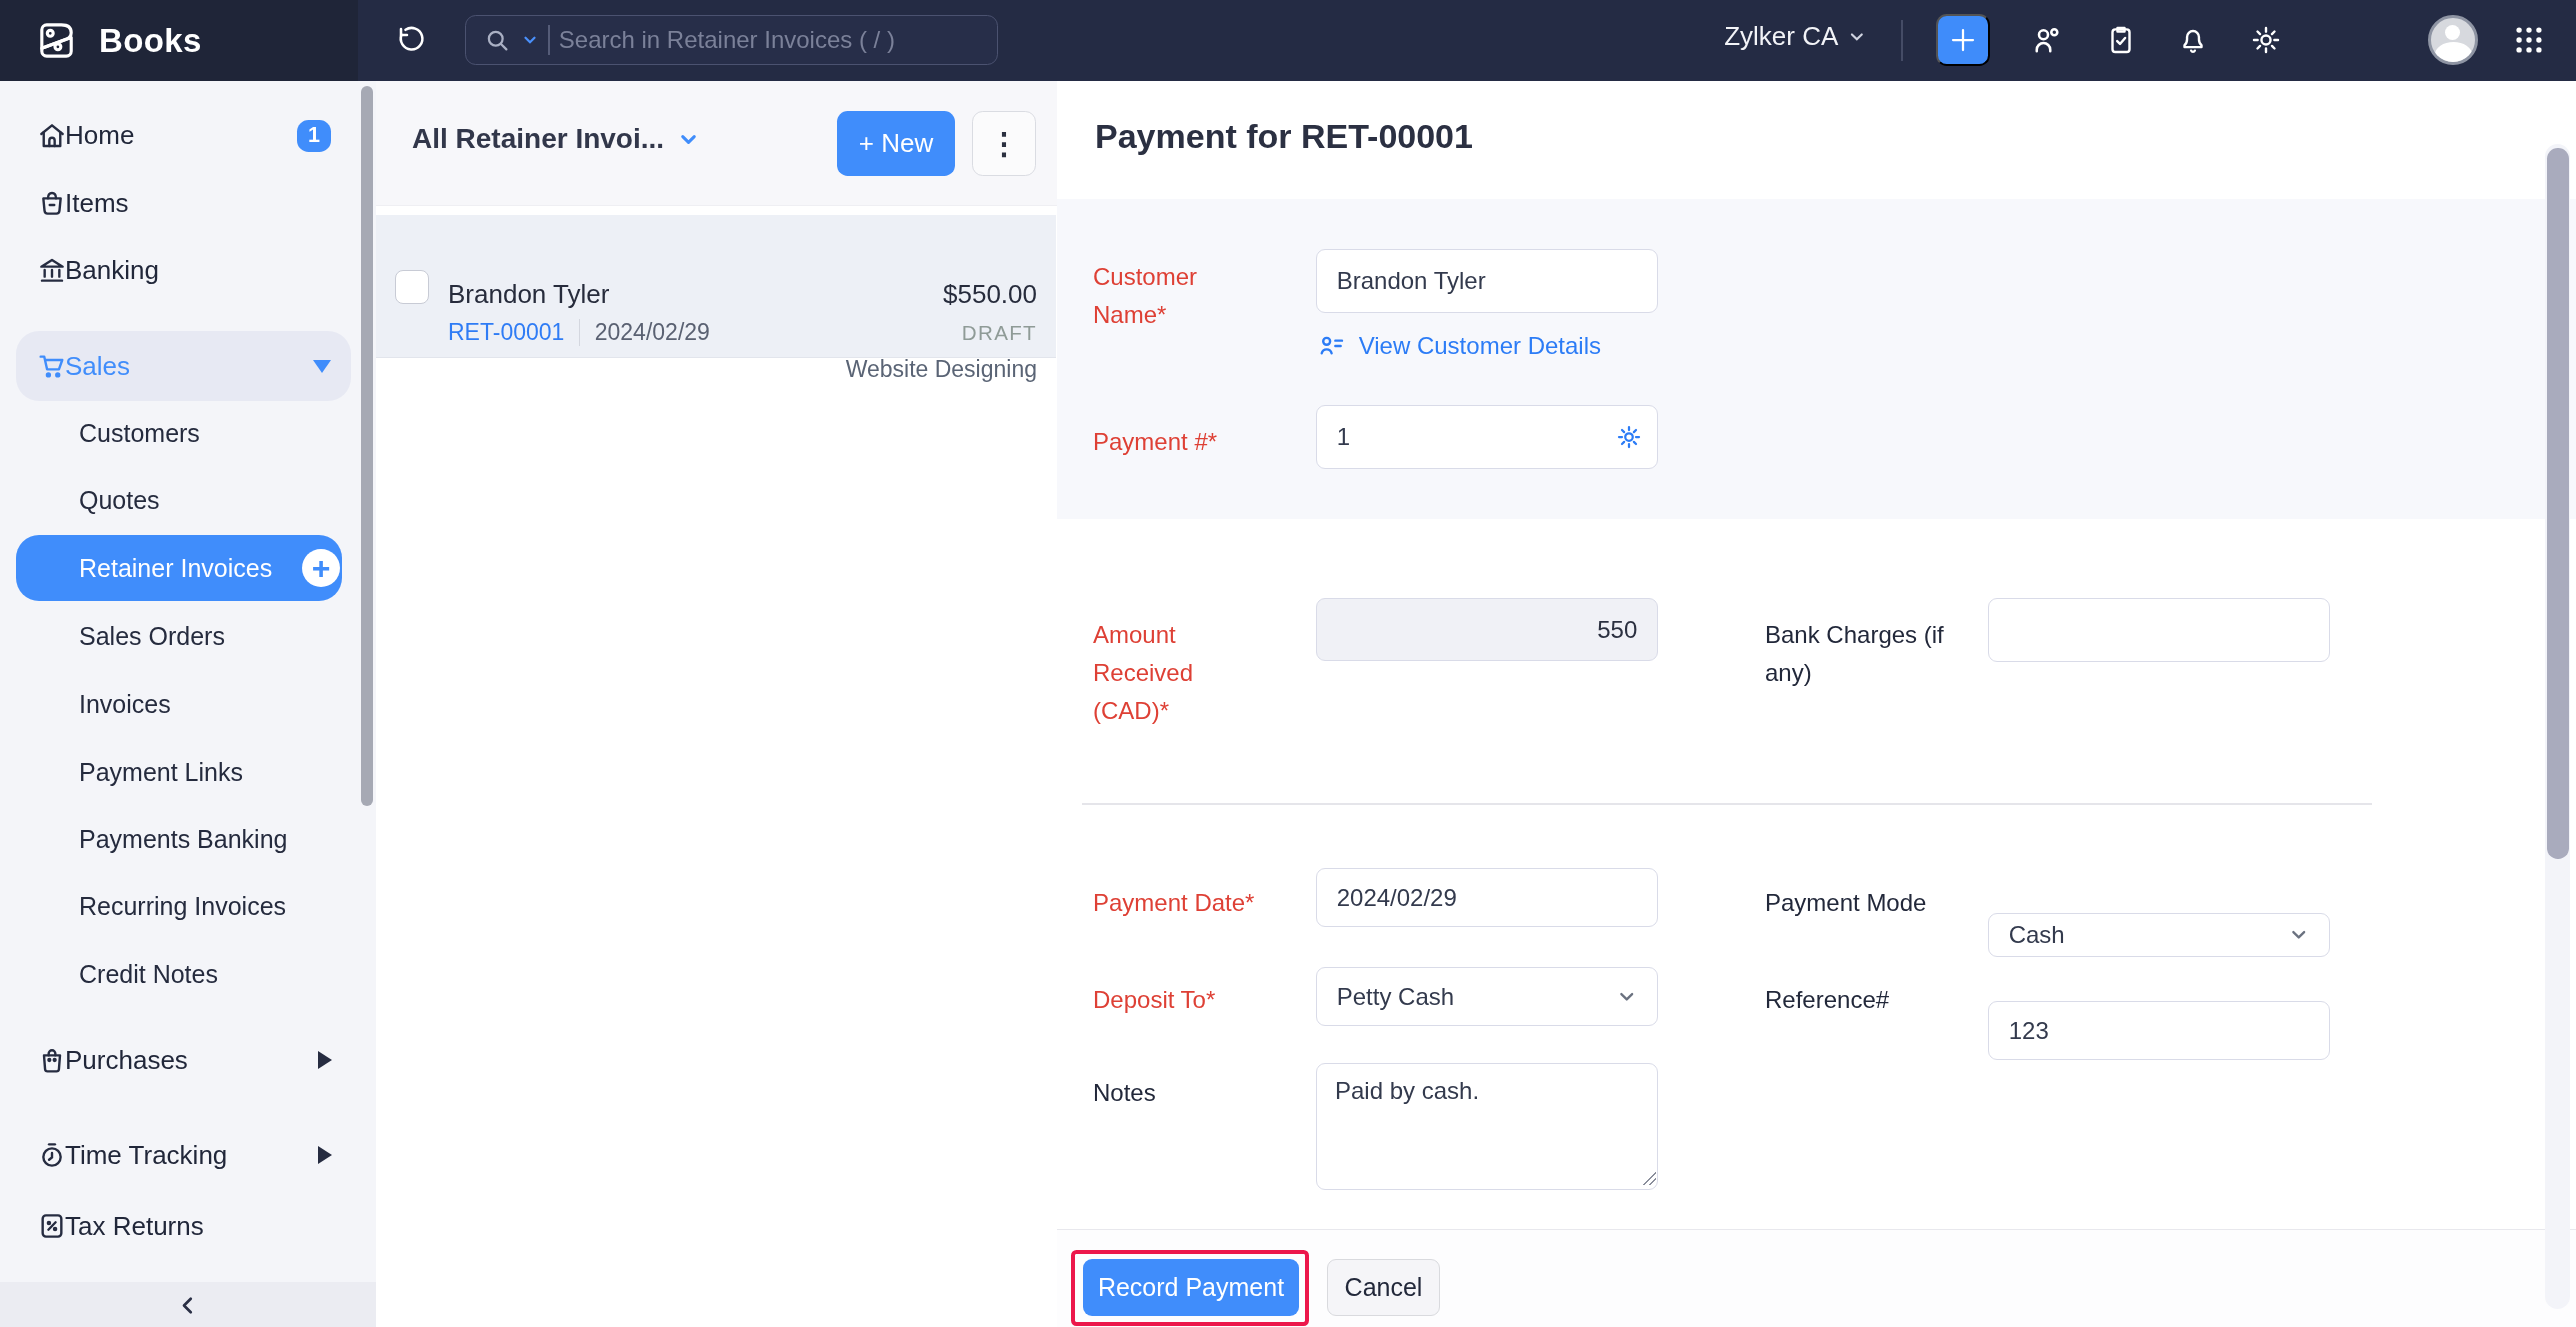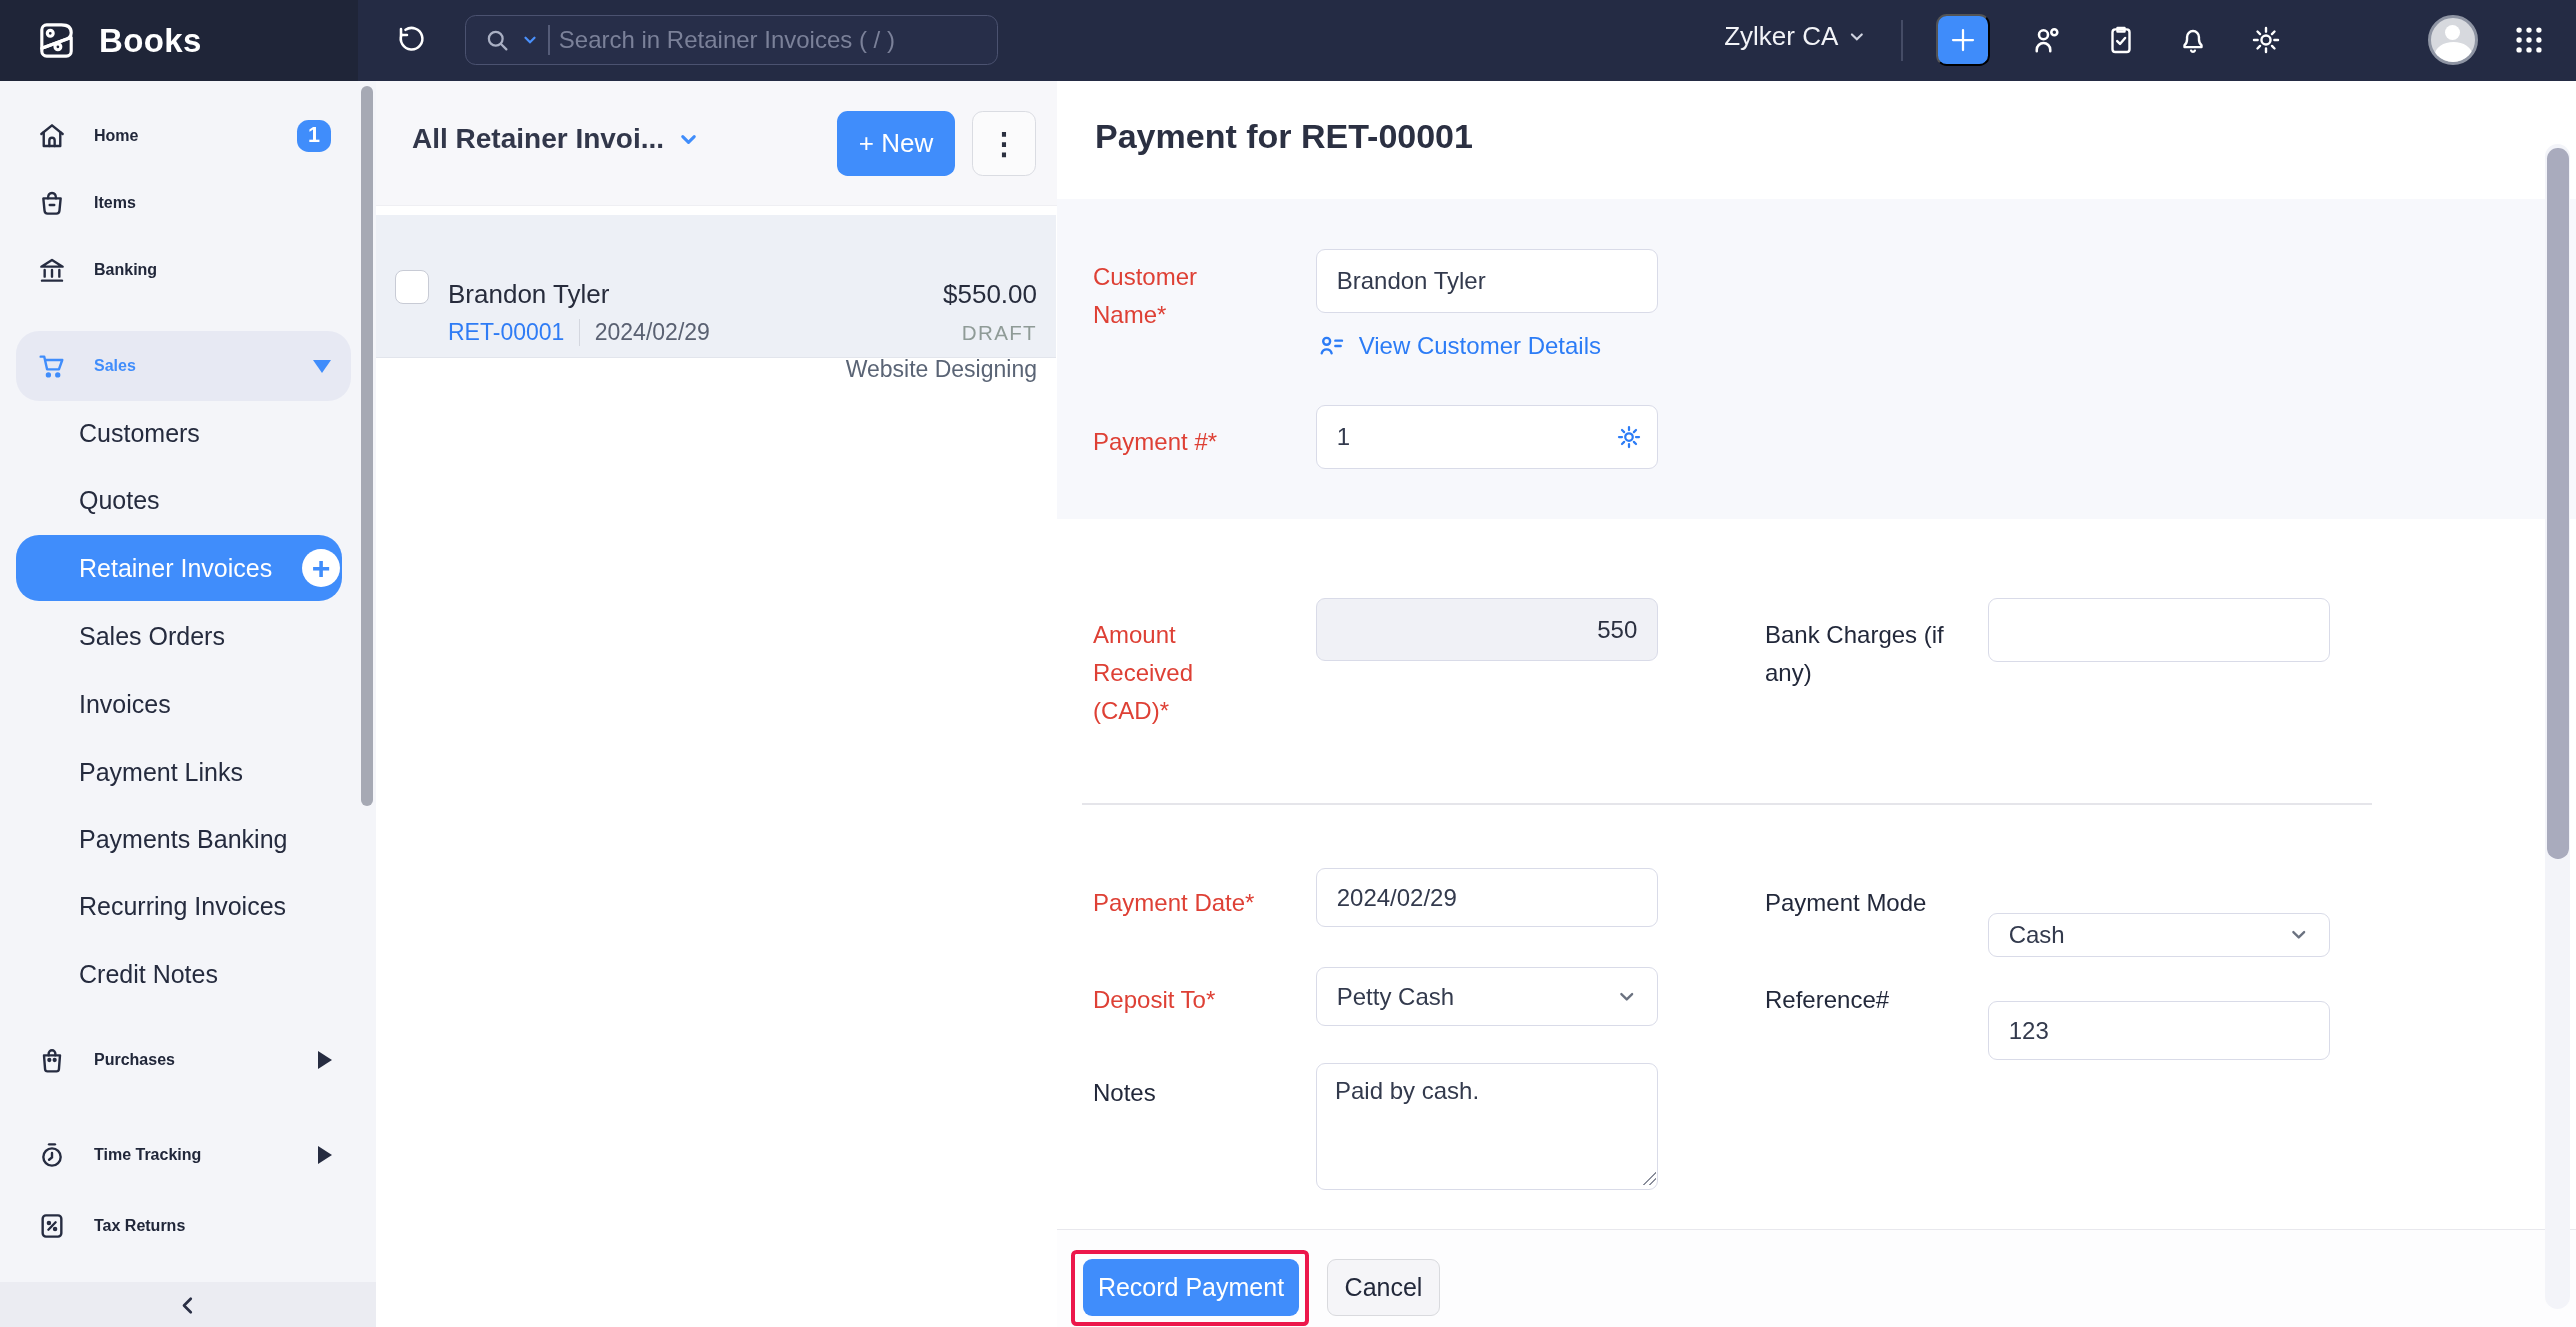--- a/index.html
+++ b/index.html
@@ -28,21 +28,21 @@
   .tb-right-icon { position:absolute; top:22.4px; width:36px; height:36px; }
   .avatar { position:absolute; right:98px; top:15px; width:50px; height:50px; border-radius:50%;
     background:#d7d9de; border:3.6px solid #8e94a3; overflow:hidden; cursor:pointer; }
   .avatar-head { position:absolute; left:14.3px; top:7.2px; width:15px; height:15px; border-radius:50%; background:#fff; }
   .avatar-body { position:absolute; left:3.6px; top:24px; width:37px; height:25px; border-radius:50% 50% 0 0; background:#fff; }
 
   
   .sidebar { position:absolute; left:0; top:81px; width:376px; height:1247px; background:#f4f5f9; }
   .srow { position:absolute; left:0; width:376px; height:68px; display:flex; align-items:center; cursor:pointer; }
   .srow .nav-ic { position:absolute; left:36px; width:32px; height:32px; color:#262c41; }
-  .srow .lbl { position:absolute; left:94px; font-size:16px; color:#21273a;font-weight:bold; }
+  .srow .lbl { position:absolute; left:65px; font-size:26px; color:#21273a; }
   .srow .sublbl { position:absolute; left:79px; font-size:25px; color:#252b3e; }
   .pill { position:absolute; left:16px; width:335px; height:70px; border-radius:23px; }
   .pill-sales { background:#e7e9f3; }
   .pill-active { width:326px; height:66px; background:#408dfb; }
   .badge { position:absolute; left:297px; top:50%; transform:translateY(-50%); min-width:34px; height:32px;
     background:#408dfb; color:#fff; border-radius:11.6px; font-size:21.5px; font-weight:700;
     display:flex; align-items:center; justify-content:center; padding:0 7.2px; }
   .caret-right { position:absolute; left:318px; width:0; height:0;
     border-left:14.3px solid #262c41; border-top:9px solid transparent; border-bottom:9px solid transparent; }
   .caret-down-blue { position:absolute; left:313px; width:0; height:0;

